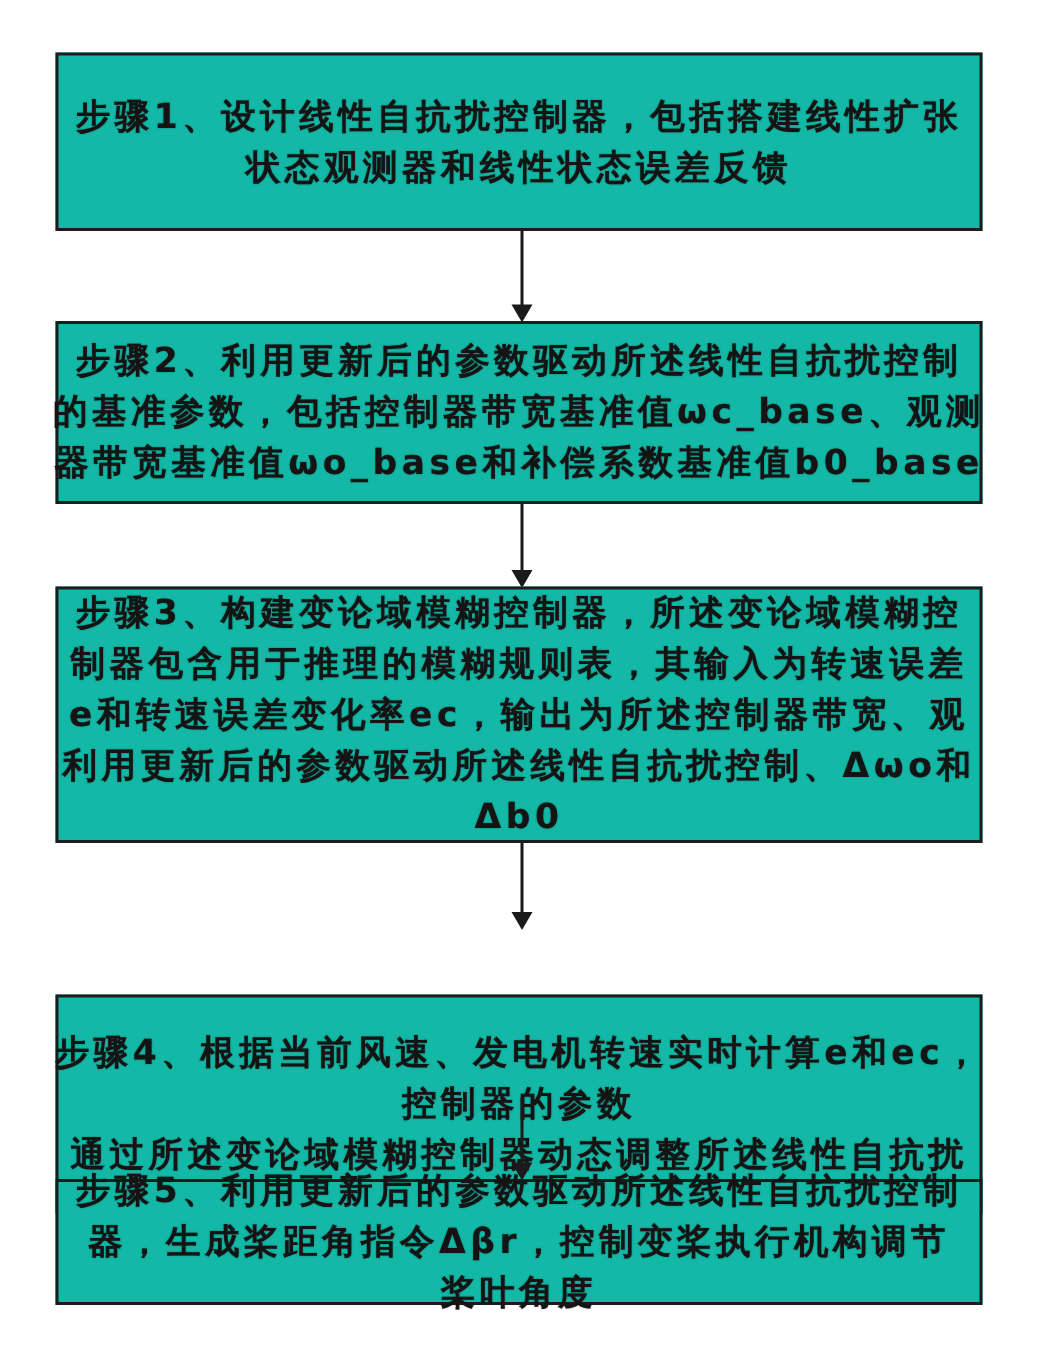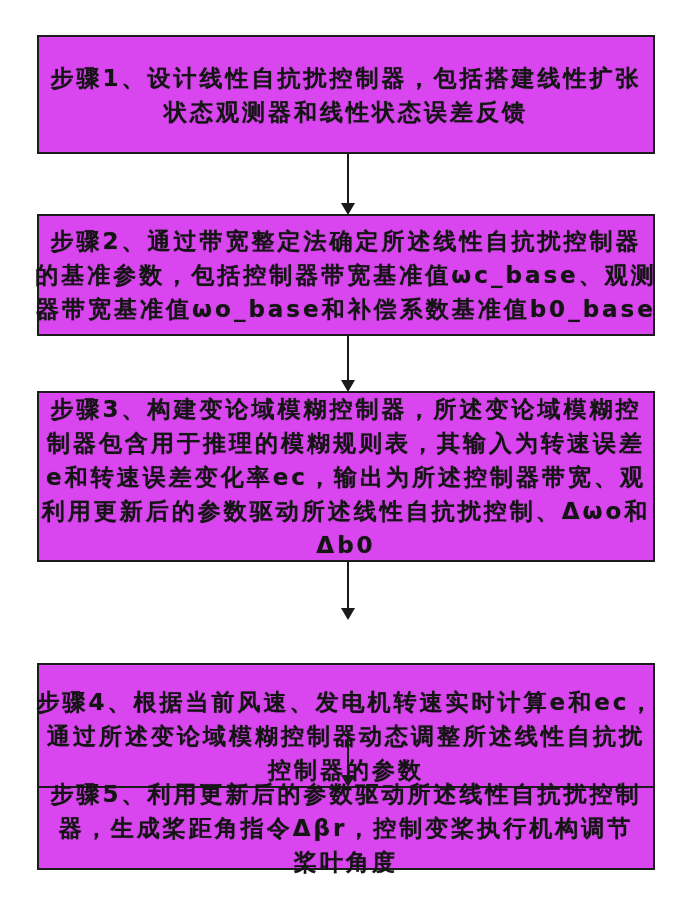--- a/index.html
+++ b/index.html
@@ -10,21 +10,21 @@
     background: #ffffff;
     font-family: "DejaVu Sans", sans-serif;
     overflow: hidden;
   }
   .fbox {
     position: absolute;
     left: 37px;
     width: 618px;
     box-sizing: border-box;
     border: 2px solid #1c1c1c;
-    background: #d946ef;
+    background: #14b8a6;
     display: flex;
     flex-direction: column;
     justify-content: center;
     align-items: center;
   }
   .fbox .line {
     font-size: 23px;
     font-weight: bold;
     letter-spacing: 3px;
     line-height: 34px;
@@ -79,21 +79,21 @@
     <div class="line">步骤1、设计线性自抗扰控制器，包括搭建线性扩张</div>
     <div class="line">状态观测器和线性状态误差反馈</div>
   </div>
 
   <div class="arrow arrow1">
     <div class="shaft"></div>
     <div class="head"></div>
   </div>
 
   <div class="fbox box2">
-    <div class="line">步骤2、通过带宽整定法确定所述线性自抗扰控制器</div>
+    <div class="line">步骤2、利用更新后的参数驱动所述线性自抗扰控制</div>
     <div class="line">的基准参数，包括控制器带宽基准值ωc_base、观测</div>
     <div class="line">器带宽基准值ωo_base和补偿系数基准值b0_base</div>
   </div>
 
   <div class="arrow arrow2">
     <div class="shaft"></div>
     <div class="head"></div>
   </div>
 
   <div class="fbox box3">
@@ -104,22 +104,22 @@
     <div class="line">Δb0</div>
   </div>
 
   <div class="arrow arrow3">
     <div class="shaft"></div>
     <div class="head"></div>
   </div>
 
   <div class="fbox box4">
     <div class="line">步骤4、根据当前风速、发电机转速实时计算e和ec，</div>
+    <div class="line">控制器的参数</div>
     <div class="line">通过所述变论域模糊控制器动态调整所述线性自抗扰</div>
-    <div class="line">控制器的参数</div>
   </div>
 
   <div class="arrow arrow4">
     <div class="shaft"></div>
     <div class="head"></div>
   </div>
 
   <div class="fbox box5">
     <div class="line">步骤5、利用更新后的参数驱动所述线性自抗扰控制</div>
     <div class="line">器，生成桨距角指令Δβr，控制变桨执行机构调节</div>

